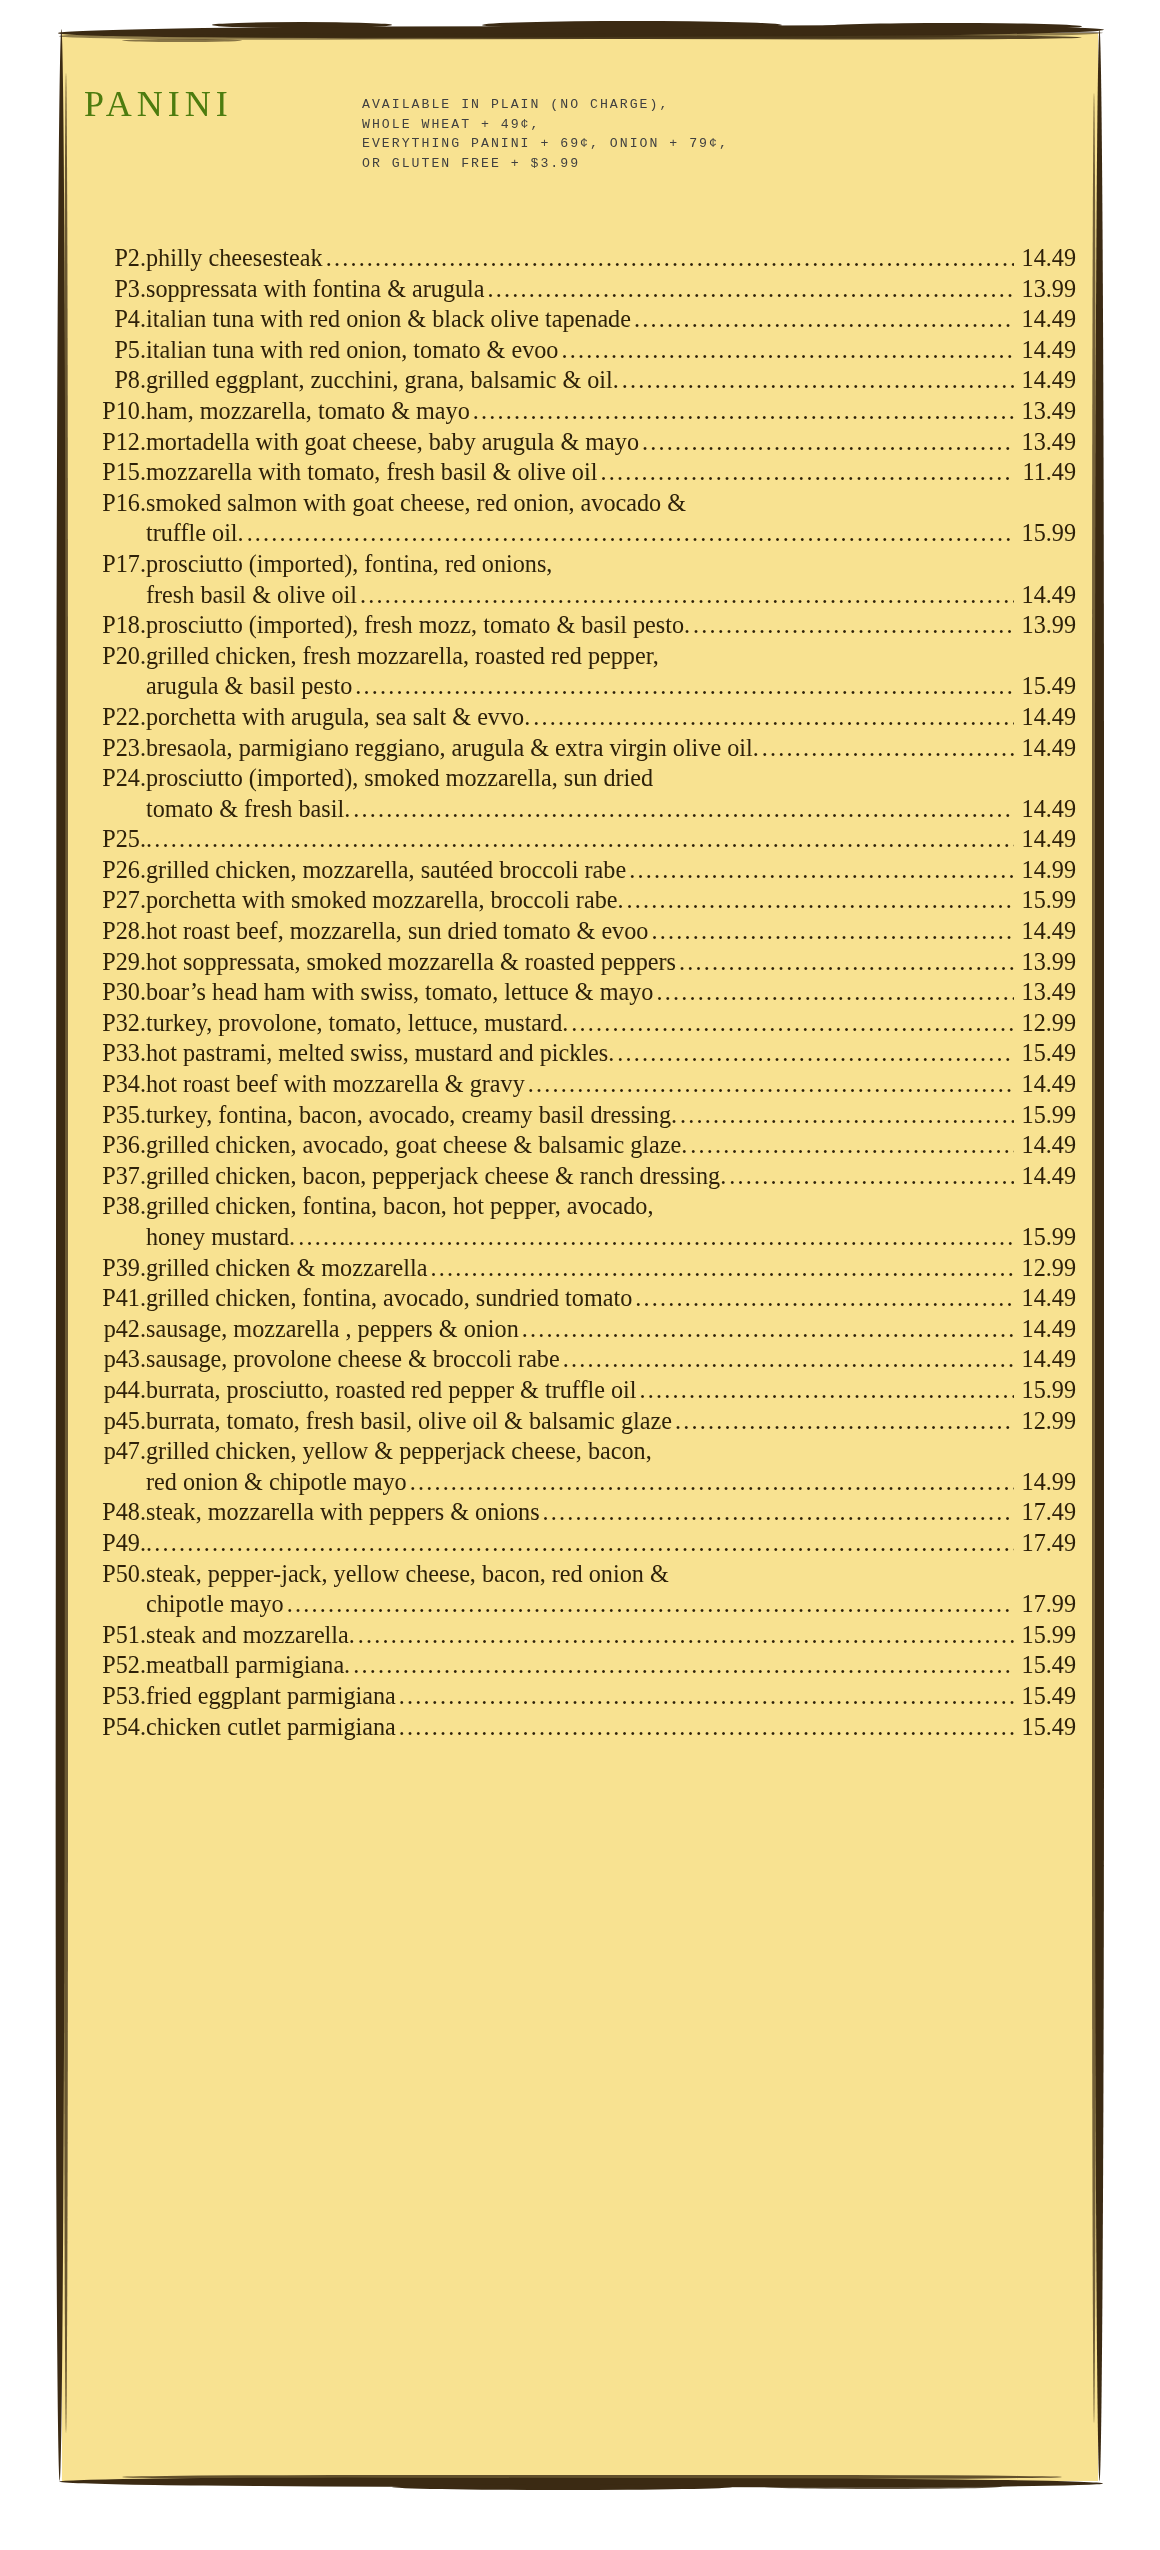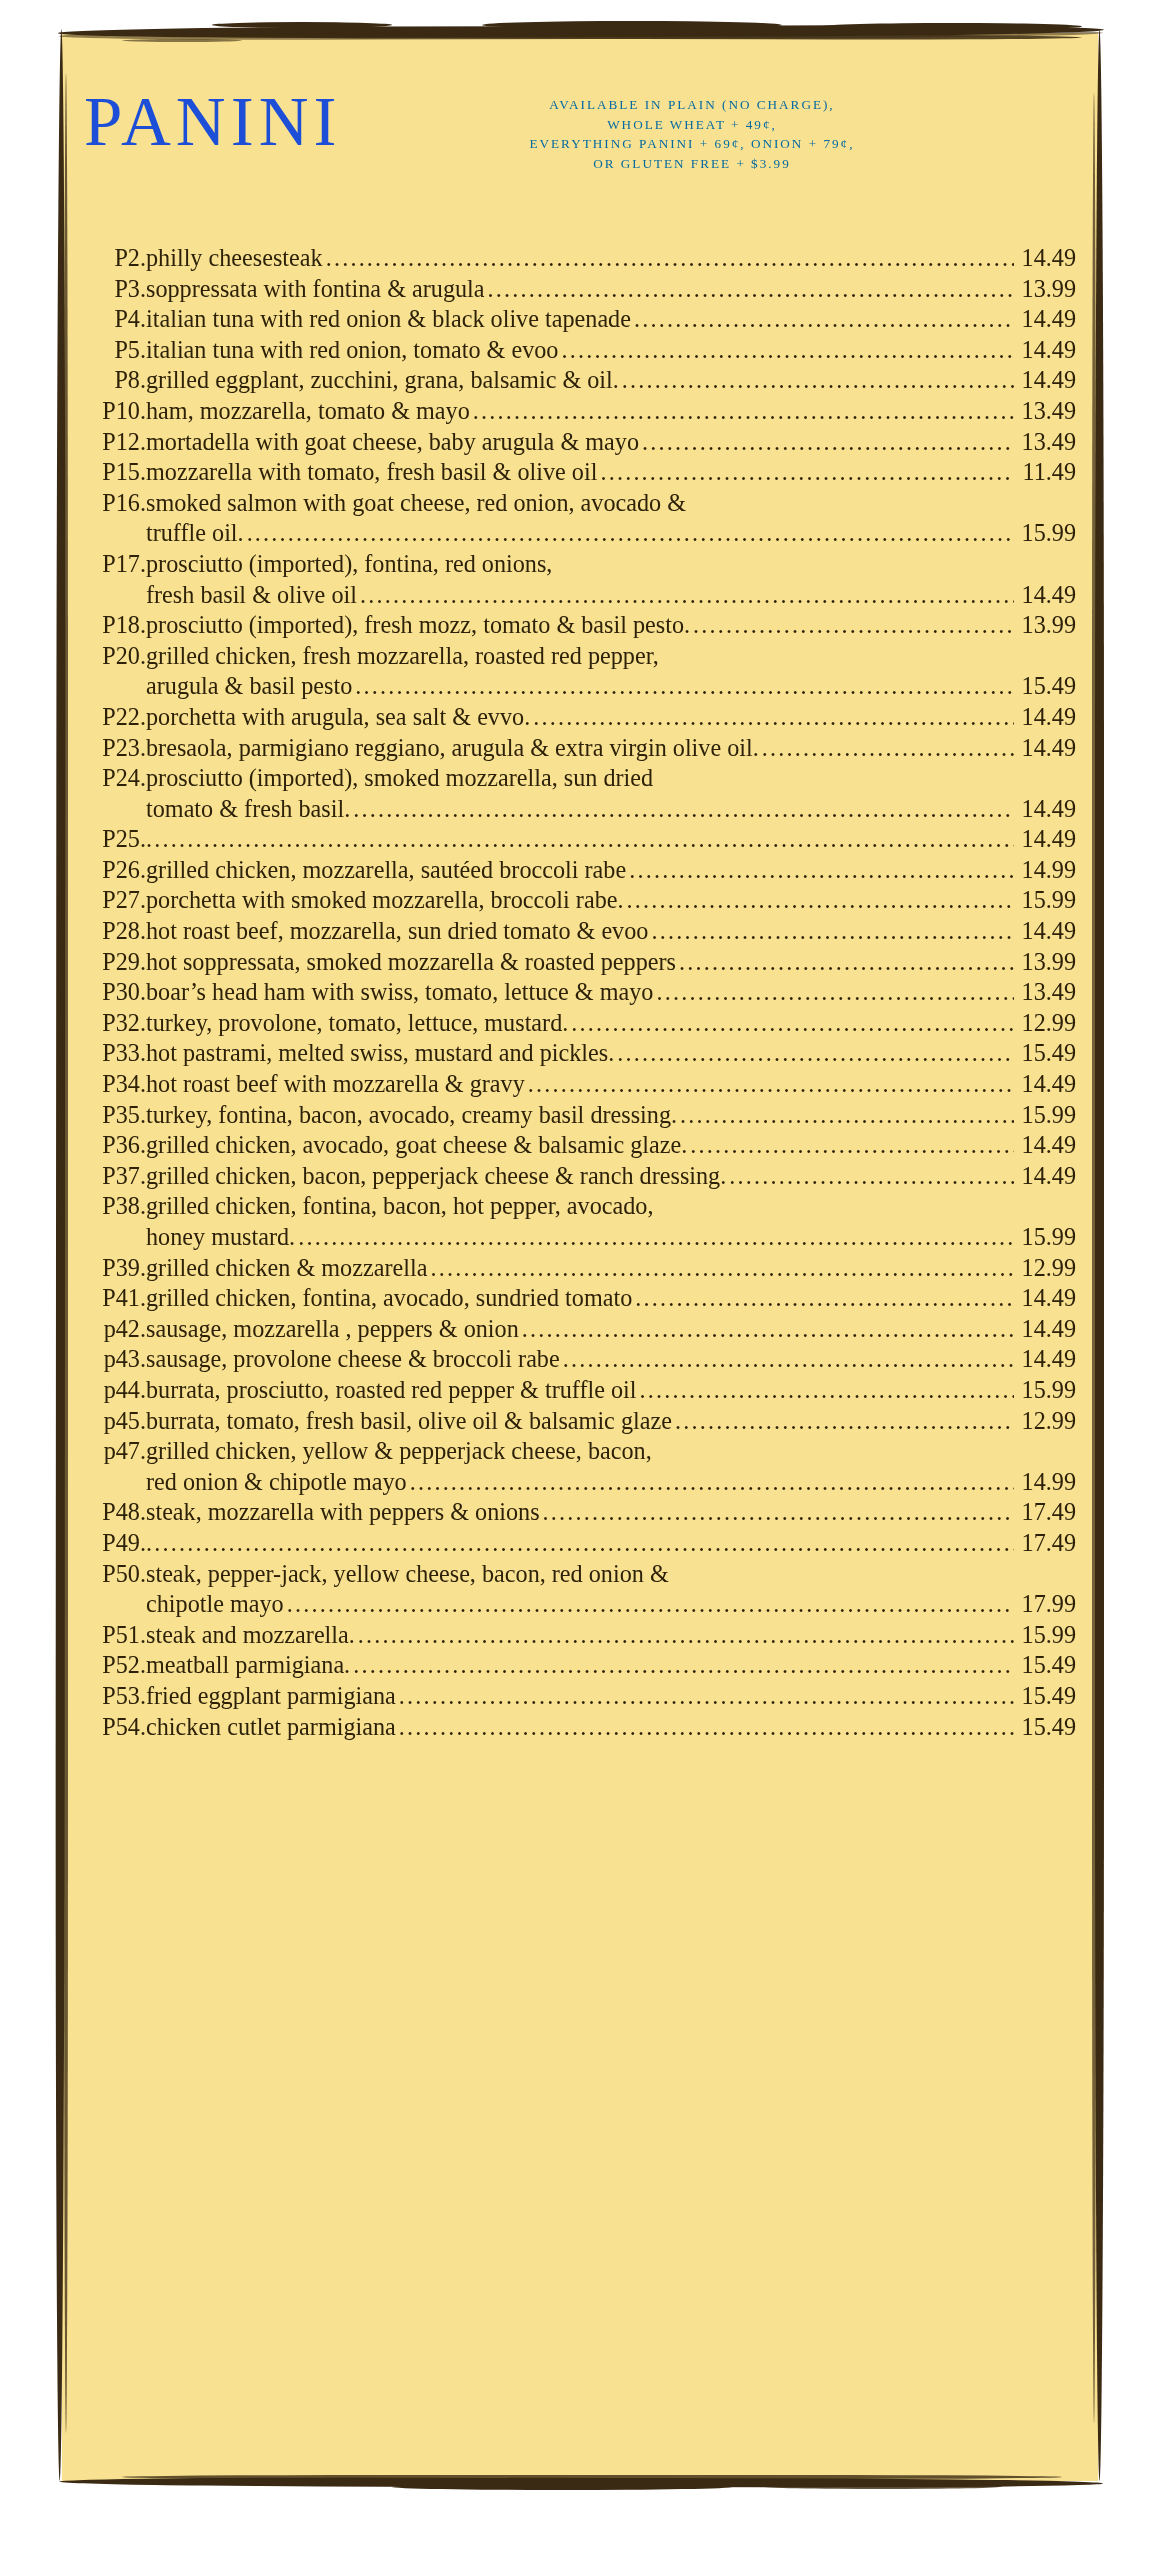--- a/index.html
+++ b/index.html
@@ -79,37 +79,36 @@
   #menu-header {
     position: absolute;
     left: 0; top: 36px;
     width: 100%;
     height: 110px;
   }
   #section-title {
     position: absolute;
     left: 22px;
     top: 14px;
-    font-size: 69px;
+    font-size: 36px;
     letter-spacing: 5px;
-    color: #1d4ed8;
+    color: #4d7c0f;
     font-family: "Liberation Serif", "DejaVu Serif", serif;
     white-space: nowrap;
   }
   #bread-note {
     position: absolute;
     left: 300px;
     top: 26px;
     width: 660px;
-    text-align: center;
-    color: #0369a1;
+    color: #404040;
     font-size: 13.2px;
     letter-spacing: 2.0px;
     line-height: 19.5px;
-    font-family: Liberation Serif, serif;
+    font-family: Liberation Mono, monospace;
   }
   #bread-note div { white-space: nowrap; }
 
   
   #item-list {
     position: absolute;
     left: 22px;
     top: 210px;
     width: 992px;
     color: #2E2109;

